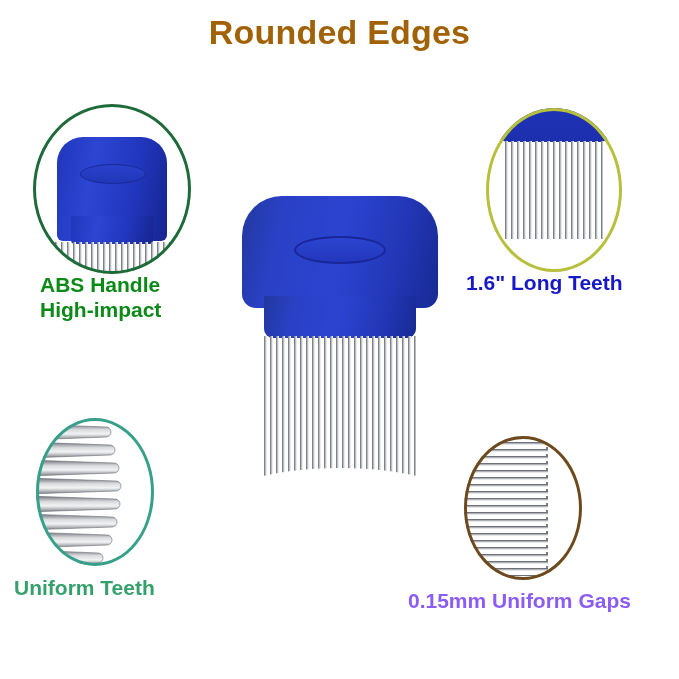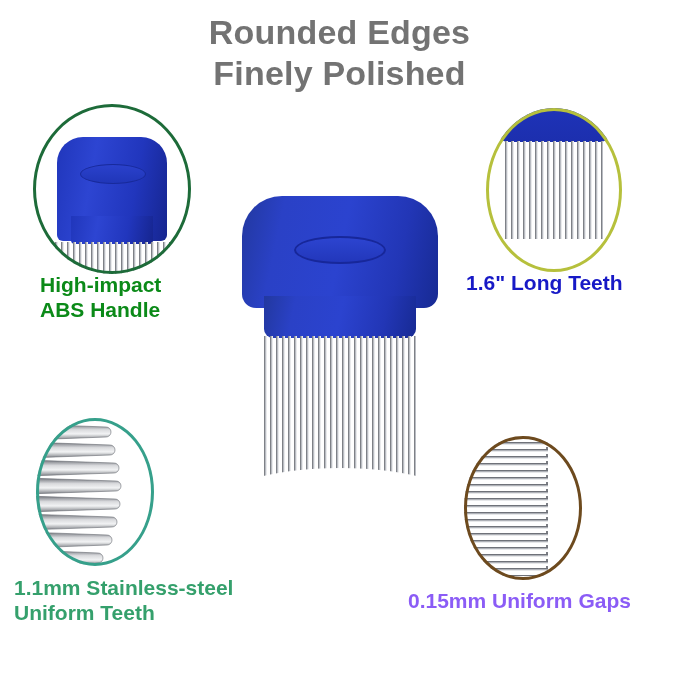--- a/index.html
+++ b/index.html
@@ -16,21 +16,21 @@
     font-family: "Liberation Sans", sans-serif;
   }
 
   
   .headline {
     position: absolute;
     left: 0;
     top: 12px;
     width: 679px;
     text-align: center;
-    color: #737373;
+    color: #a16207;
     font-size: 34px;
     font-weight: bold;
     line-height: 1.22;
     letter-spacing: 0.2px;
   }
   .headline .line { display: block; }
 
   
   .callout { position: absolute; }
   .circle-clip {
@@ -116,39 +116,38 @@
     border-radius: 50%;
   }
 </style>
 </head>
 <body>
 
 <div id="canvas">
 
   <div class="headline">
     <span class="line">Rounded Edges</span>
-    <span class="line">Finely Polished</span>
   </div>
 
   <div class="callout" style="left:33px; top:104px; width:158px; height:170px;">
     <div class="circle-clip">
 
       <div class="handle-blue" style="left:24px; top:33px; width:110px; height:104px; border-radius:26px 26px 6px 6px;"></div>
 
       <div class="handle-blue" style="left:38px; top:112px; width:82px; height:28px; border-radius:0 0 4px 4px;"></div>
 
       <div class="oval-indent" style="left:47px; top:60px; width:66px; height:20px;"></div>
 
       <div class="teeth-v" style="left:22px; top:138px; width:116px; height:34px;"></div>
     </div>
     <div class="circle-ring" style="border:3px solid #1d6b39;"></div>
   </div>
   <div class="caption" style="left:40px; top:272px; color:#0b8a18;">
+    <span class="line">ABS Handle</span>
     <span class="line">High-impact</span>
-    <span class="line">ABS Handle</span>
   </div>
 
   <div class="callout" style="left:486px; top:108px; width:136px; height:164px;">
     <div class="circle-clip">
 
       <div style="position:absolute; left:9px; top:-34px; width:118px; height:68px;
                   background:linear-gradient(180deg,#2136c2 0%,#1c2fae 100%);
                   border-radius:0 0 14px 14px;"></div>
 
       <div class="teeth-v" style="left:19px; top:33px; width:98px; height:98px;"></div>
@@ -191,21 +190,20 @@
           <path d="M-10 78 L79 81 a5 5 0 0 1 0 10 L-10 94 Z" fill="url(#toothGrad)" stroke="#6a6d73" stroke-width="0.6"></path>
           <path d="M-10 96 L76 99 a5 5 0 0 1 0 10 L-10 112 Z" fill="url(#toothGrad)" stroke="#6a6d73" stroke-width="0.6"></path>
           <path d="M-10 114 L71 117 a5 5 0 0 1 0 10 L-10 130 Z" fill="url(#toothGrad)" stroke="#6a6d73" stroke-width="0.6"></path>
           <path d="M-10 132 L62 135 a5 5 0 0 1 0 10 L-10 148 Z" fill="url(#toothGrad)" stroke="#6a6d73" stroke-width="0.6"></path>
         </g>
       </svg>
     </div>
     <div class="circle-ring" style="border:3px solid #36a08b;"></div>
   </div>
   <div class="caption" style="left:14px; top:575px; color:#35a06c;">
-    <span class="line">1.1mm Stainless-steel</span>
     <span class="line">Uniform Teeth</span>
   </div>
 
   <div class="callout" style="left:464px; top:436px; width:118px; height:144px;">
     <div class="circle-clip">
       <div class="teeth-h" style="left:0px; top:6px; width:84px; height:134px;"></div>
       <svg width="118" height="144" viewBox="0 0 118 144" style="position:absolute;left:0;top:0;">
         <g fill="#5d6067">
           <circle cx="83" cy="12" r="1.1"></circle>
             <circle cx="83" cy="19" r="1.1"></circle>

